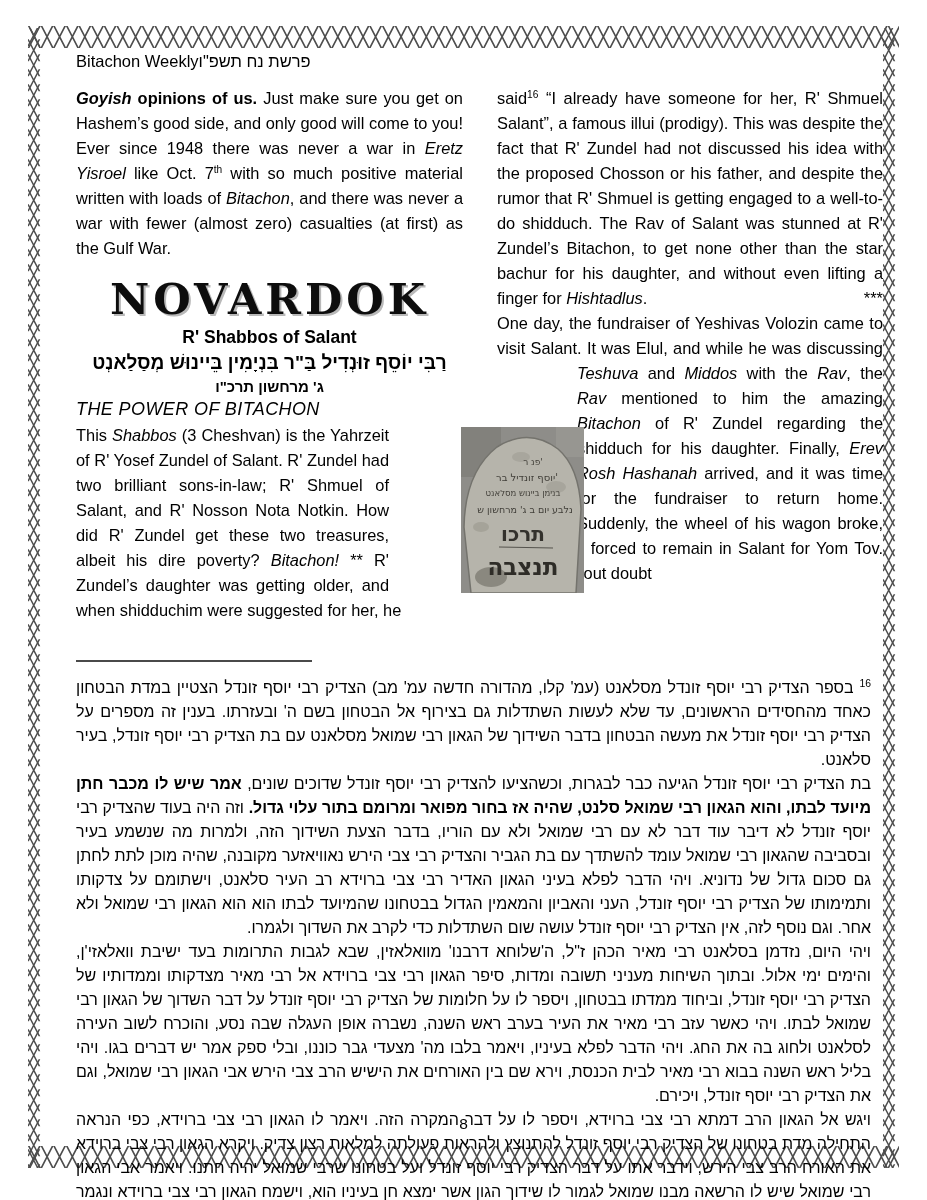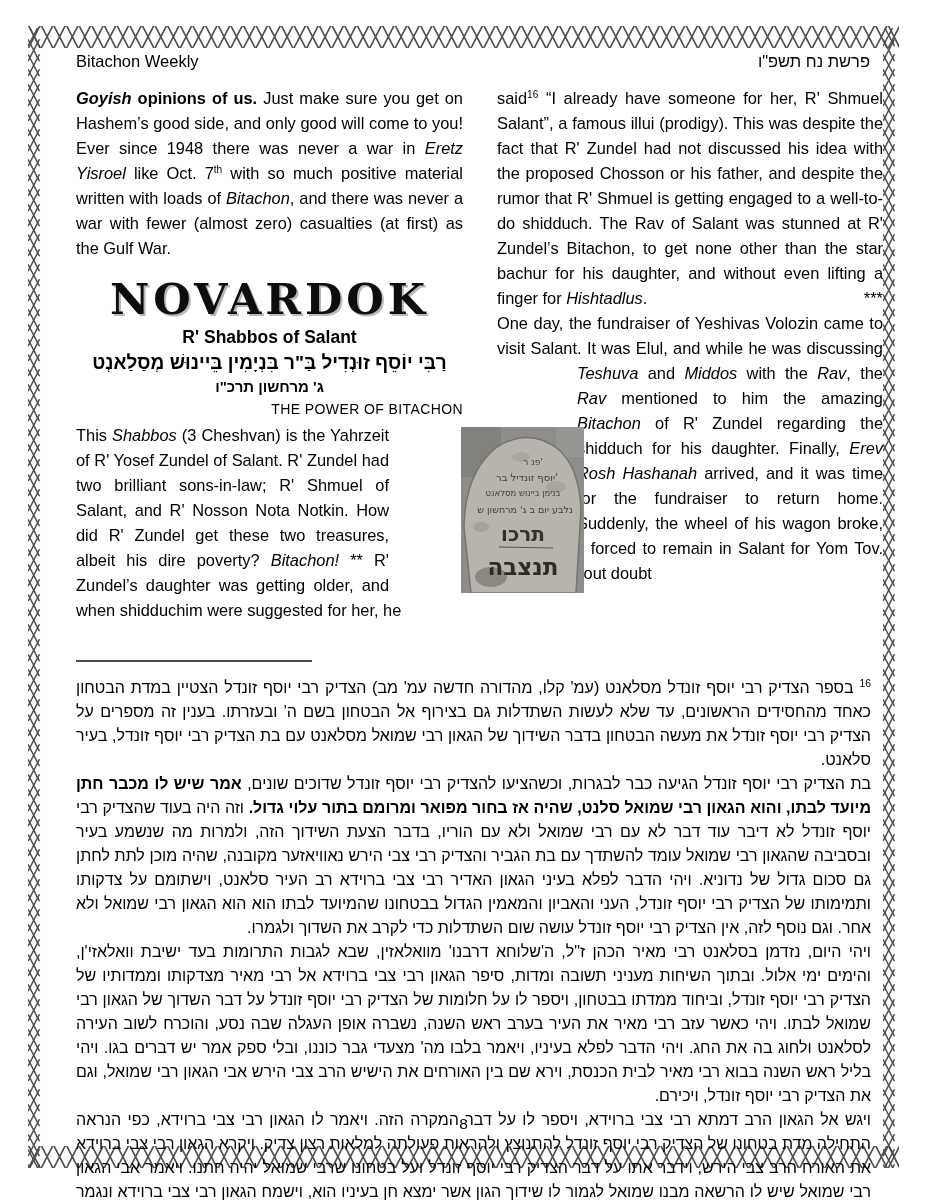--- a/index.html
+++ b/index.html
@@ -8,21 +8,21 @@
 
   
   .bx{position:absolute;color:#4d4d4d;font-family:"DejaVu Sans Mono",monospace;overflow:hidden;
       user-select:none;}
   .bx-top{left:28px;top:26px;width:871px;height:22px;font-size:21px;line-height:22px;white-space:nowrap;}
   .bx-bottom{left:28px;top:1146px;width:871px;height:22px;font-size:21px;line-height:22px;white-space:nowrap;}
   .bx-side{top:28px;width:15px;height:1140px;font-size:19px;line-height:15px;word-break:break-all;}
   .bx-left{left:28px;}
   .bx-right{left:883px;}
 
-  .header{position:absolute;left:76px;top:52px;width:794px;display:flex;justify-content:space-between;
+  .header{position:absolute;left:76px;top:52px;width:794px;display:flex;justify-content:flex-start;
           font-size:16.5px;}
   .header .heb{direction:rtl;}
 
   .col{position:absolute;top:86px;}
   .col-left{left:76px;width:387px;}
   .col-right{left:497px;width:386px;}
   .para{font-size:16.4px;line-height:25px;text-align:justify;margin:0;}
   .run-b{font-weight:bold;margin-top:46px;}
   .run-i{font-style:italic;}
   .run-bi{font-weight:bold;font-style:italic;}
@@ -31,21 +31,21 @@
 
   .spacer-r{float:right;width:74px;height:175px;}
   .spacer-l{float:left;width:80px;height:174px;}
 
   .novardok{margin-top:14px;text-align:center;font-family:"DejaVu Serif",serif;font-weight:bold;
             font-size:43px;line-height:48px;letter-spacing:4px;color:#0d0d0d;
             text-shadow:2px 2px 0 #b9b9b9;}
   .section-sub{margin-top:3px;text-align:center;font-weight:bold;font-size:17.5px;line-height:23px;}
   .section-hebname{direction:rtl;text-align:center;font-weight:bold;font-size:19px;line-height:27px;}
   .section-date{direction:rtl;text-align:center;font-weight:bold;font-size:15px;line-height:21px;}
-  .section-power{text-align:right;font-size:14px;line-height:24px;letter-spacing:0.4px;margin-bottom:2px;}
+  .section-power{text-align:left;font-size:18px;line-height:24px;letter-spacing:0.4px;margin-bottom:2px;font-style:italic;}
 
   .gravestone{position:absolute;left:461px;top:427px;width:123px;height:166px;}
 
   .fn-rule{position:absolute;left:76px;top:660px;width:236px;border-top:2px solid #4a4a4a;height:0;}
   .footnote{position:absolute;left:76px;top:676px;width:795px;direction:rtl;text-align:justify;
             font-size:16px;line-height:24px;}
   .footnote p{margin:0;}
   .fn-sup{vertical-align:super;font-size:0.65em;line-height:0;}
 
   .page-number{position:absolute;left:0;right:0;top:1115px;text-align:center;font-size:15.5px;}

